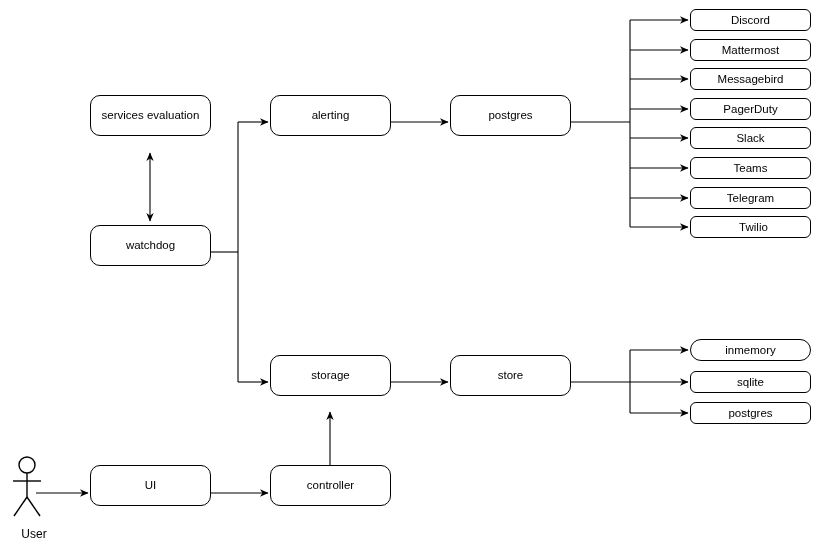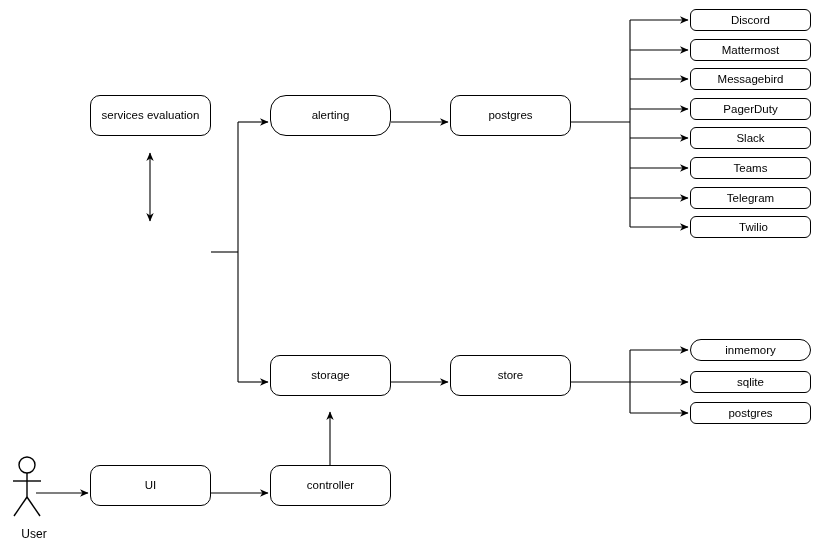--- a/index.html
+++ b/index.html
@@ -135,22 +135,25 @@
       <line x1="23" y1="45" x2="10" y2="64"></line>
       <line x1="23" y1="45" x2="36" y2="64"></line>
     </g>
   </svg>
   <div id="actor-label">User</div>
 
   <div class="node main" style="left:90px; top:95px;">
     <span class="label">services evaluation</span>
   </div>
 
-
-  <div class="node main" style="left:270px; top:95px;border-radius:16px;">
+  <div class="node main" style="left:90px; top:225px;">
+    <span class="label">watchdog</span>
+  </div>
+
+  <div class="node main" style="left:270px; top:95px;">
     <span class="label">alerting</span>
   </div>
 
   <div class="node main" style="left:450px; top:95px;">
     <span class="label">postgres</span>
   </div>
 
   <div class="node main" style="left:270px; top:355px;">
     <span class="label">storage</span>
   </div>

